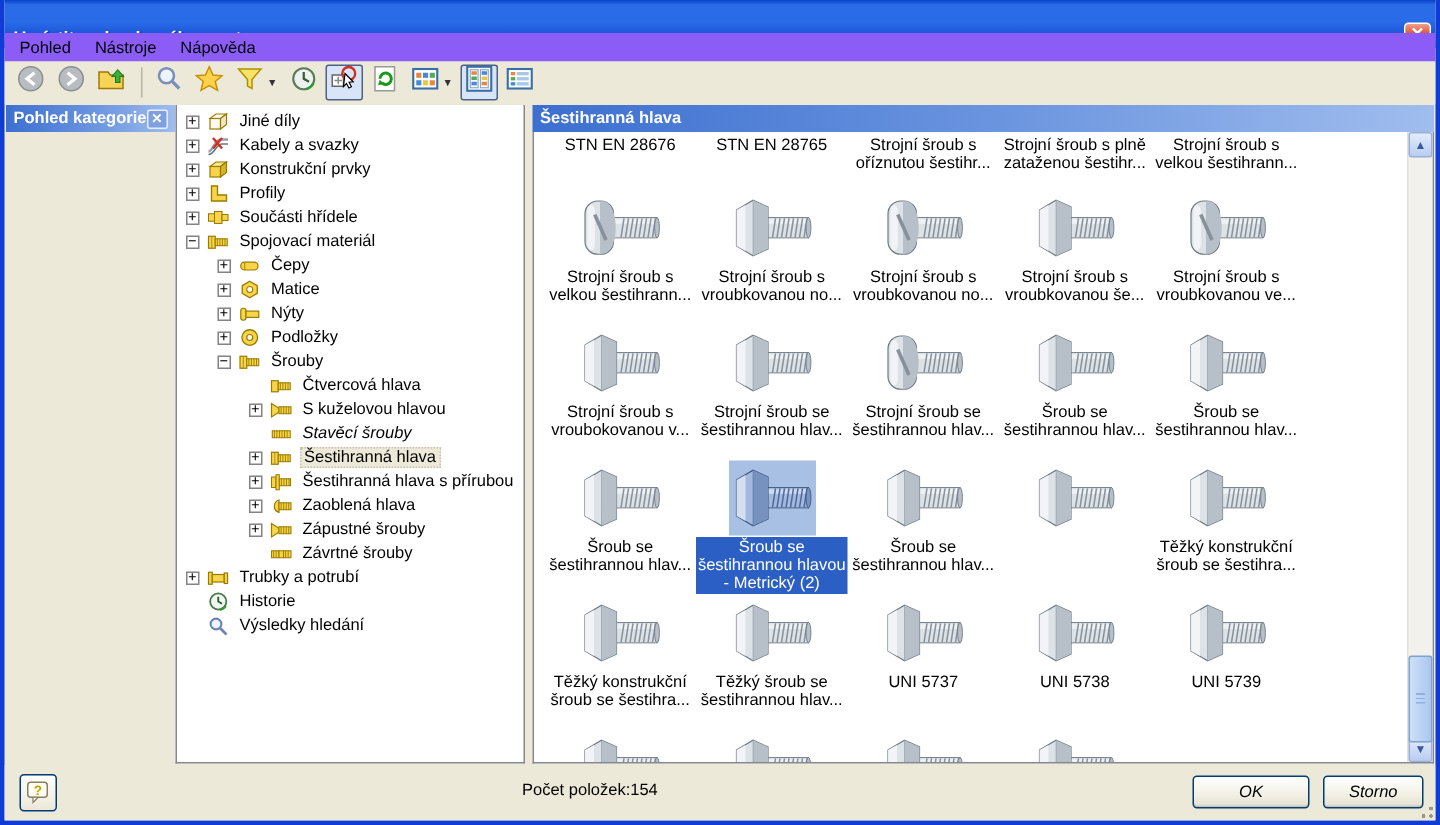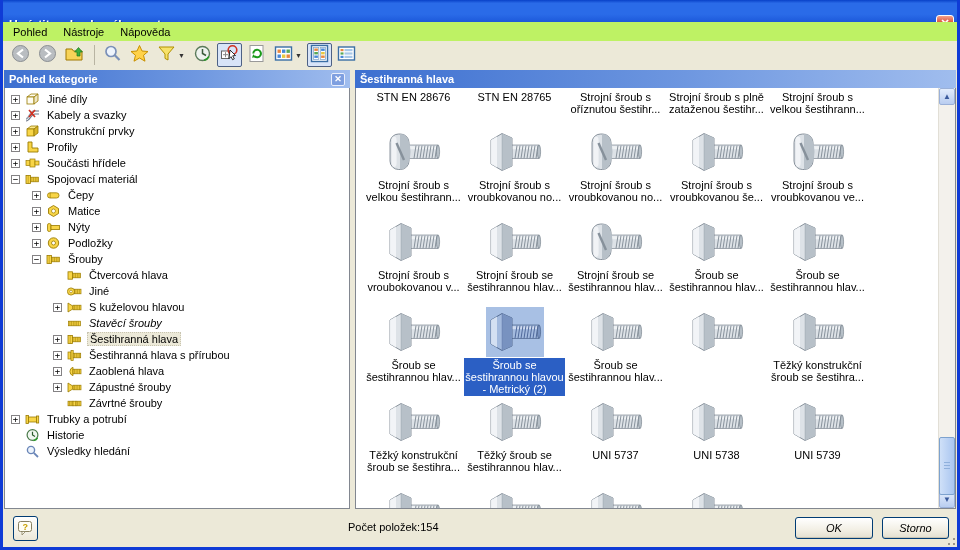--- a/index.html
+++ b/index.html
@@ -19,36 +19,36 @@
     display:flex; align-items:flex-end; padding:0 6px 0 9px; color:#fff;gap:12px;
   }
   .titlebar .title{ font-size:12px; font-weight:bold; text-shadow:1px 1px 1px #06257a; flex:1; }
   .close-btn{
     width:18px; height:17px; border:1px solid #fff; border-radius:3px;
     background:linear-gradient(180deg,#f3a08a 0%,#dd5840 40%,#c93a20 80%,#b02a12 100%);
     color:#fff; font-size:11px; font-weight:bold; line-height:15px; text-align:center; cursor:pointer;
   }
 
   
-  .menubar{ position:absolute; top:22px; left:0; right:0; height:19px; display:flex; align-items:center; padding-left:2px; background:#bef264; }
+  .menubar{ position:absolute; top:22px; left:0; right:0; height:19px; display:flex; align-items:center; padding-left:2px; background:#8b5cf6; }
   .menu-item{ font-size:11px; padding:2px 8px; color:#000; cursor:default; }
 
   
   .toolbar{ position:absolute; top:41px; left:0; right:0; height:28px; display:flex; align-items:center; padding-left:5px; background:#ece9d8; }
   .tb-btn{
     min-width:24px; height:24px; display:flex; align-items:center; justify-content:center;
     margin-right:2px; border:1px solid transparent; border-radius:2px; padding:0 2px; cursor:pointer;
   }
   .tb-btn.pressed{ border-color:#4d6185; background:#d8e4f8; }
   .tb-sep{ width:1px; height:20px; background:#b8b4a2; margin:0 5px; }
   .dd-arrow{ font-size:7px; color:#333; margin-left:2px; }
 
   
   .main{ position:absolute; top:70px; left:1px; right:1px; bottom:38px; display:flex; }
-  .left-panel{ width:346px; display:flex; flex-direction:column; }
+  .left-panel{ width:346px; display:flex; flex-direction:row; }
   .splitter{ width:5px; background:#ece9d8; cursor:col-resize; }
   .right-panel{ flex:1; display:flex; flex-direction:column; }
 
   .panel-header{
     height:18px; display:flex; align-items:center; padding:0 5px;
     background:linear-gradient(90deg,#3c6fd0 0%,#6e97e0 55%,#a0bdee 100%);
     color:#fff; font-size:11px; font-weight:bold;
   }
   .panel-header .ph-label{ flex:1; }
   .ph-close{
@@ -376,34 +376,20 @@
                 <rect x="5.5" y="5.2" width="8" height="4.6" fill="#f8d548" stroke="#9a7b00" stroke-width="0.7"></rect>
                 <line x1="6.9" y1="5.2" x2="6.9" y2="9.8" stroke="#9a7b00" stroke-width="0.6"></line>
                 <line x1="8.6" y1="5.2" x2="8.6" y2="9.8" stroke="#9a7b00" stroke-width="0.6"></line>
                 <line x1="10.299999999999999" y1="5.2" x2="10.299999999999999" y2="9.8" stroke="#9a7b00" stroke-width="0.6"></line>
                 <line x1="11.999999999999998" y1="5.2" x2="11.999999999999998" y2="9.8" stroke="#9a7b00" stroke-width="0.6"></line>
               </svg>
             </span>
             <span class="tree-label">Čtvercová hlava</span>
           </div>
           <div class="tree-row" style="padding-left: 48px;">
-            <span class="expander none"></span>
-            <span class="tree-icon">
-              <svg width="15" height="14" viewBox="0 0 15 14">
-                <circle cx="4" cy="7.5" r="3.6" fill="#f8d548" stroke="#9a7b00" stroke-width="0.8"></circle>
-                <circle cx="4" cy="7.5" r="1.3" fill="#fff" stroke="#9a7b00" stroke-width="0.6"></circle>
-                <rect x="7.5" y="5.2" width="6.5" height="4.6" fill="#f8d548" stroke="#9a7b00" stroke-width="0.7"></rect>
-                <line x1="8.9" y1="5.2" x2="8.9" y2="9.8" stroke="#9a7b00" stroke-width="0.6"></line>
-                <line x1="10.6" y1="5.2" x2="10.6" y2="9.8" stroke="#9a7b00" stroke-width="0.6"></line>
-                <line x1="12.299999999999999" y1="5.2" x2="12.299999999999999" y2="9.8" stroke="#9a7b00" stroke-width="0.6"></line>
-              </svg>
-            </span>
-            <span class="tree-label">Jiné</span>
-          </div>
-          <div class="tree-row" style="padding-left: 48px;">
             <span class="expander">+</span>
             <span class="tree-icon">
               <svg width="15" height="14" viewBox="0 0 15 14">
                 <polygon points="1,3 6,6.2 6,8.8 1,12" fill="#f8d548" stroke="#9a7b00" stroke-width="0.8"></polygon>
                 <rect x="6" y="5.2" width="8" height="4.6" fill="#f8d548" stroke="#9a7b00" stroke-width="0.7"></rect>
                 <line x1="7.4" y1="5.2" x2="7.4" y2="9.8" stroke="#9a7b00" stroke-width="0.6"></line>
                 <line x1="9.1" y1="5.2" x2="9.1" y2="9.8" stroke="#9a7b00" stroke-width="0.6"></line>
                 <line x1="10.799999999999999" y1="5.2" x2="10.799999999999999" y2="9.8" stroke="#9a7b00" stroke-width="0.6"></line>
                 <line x1="12.499999999999998" y1="5.2" x2="12.499999999999998" y2="9.8" stroke="#9a7b00" stroke-width="0.6"></line>
               </svg>

